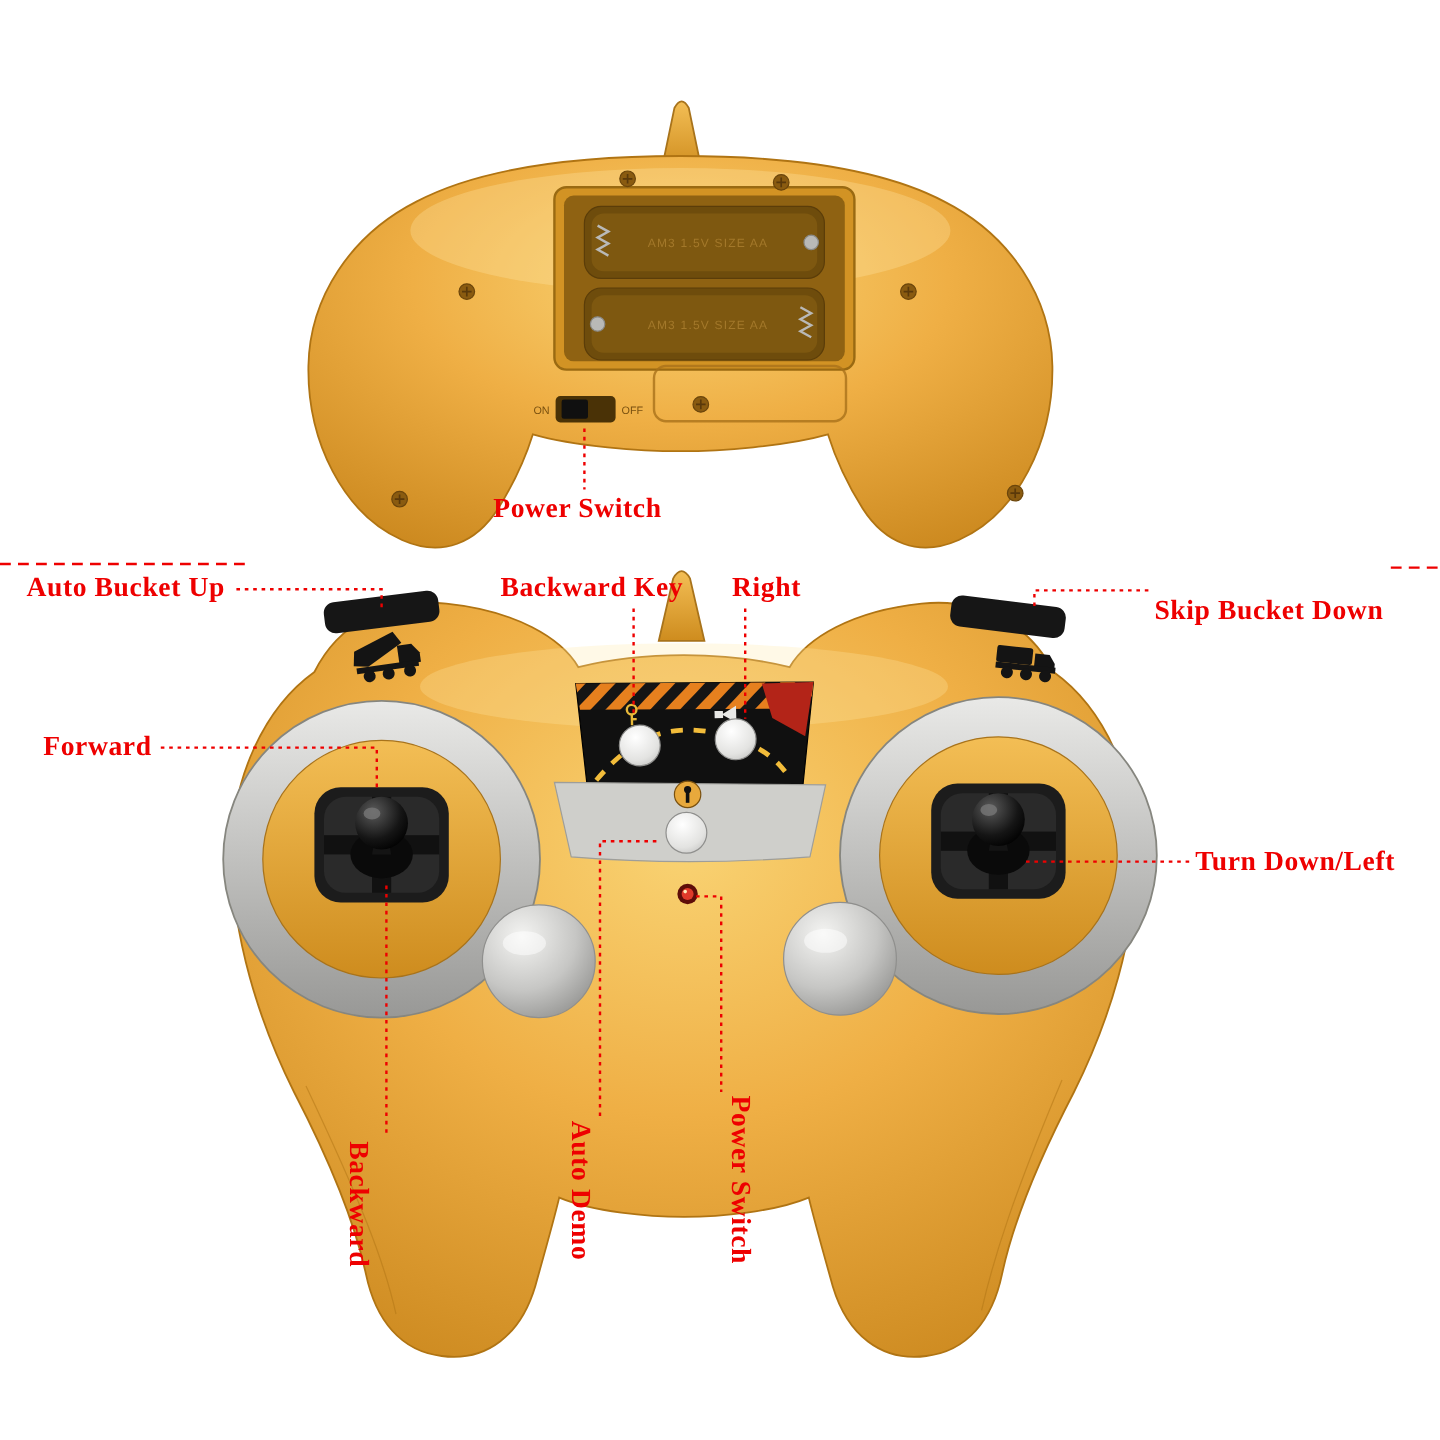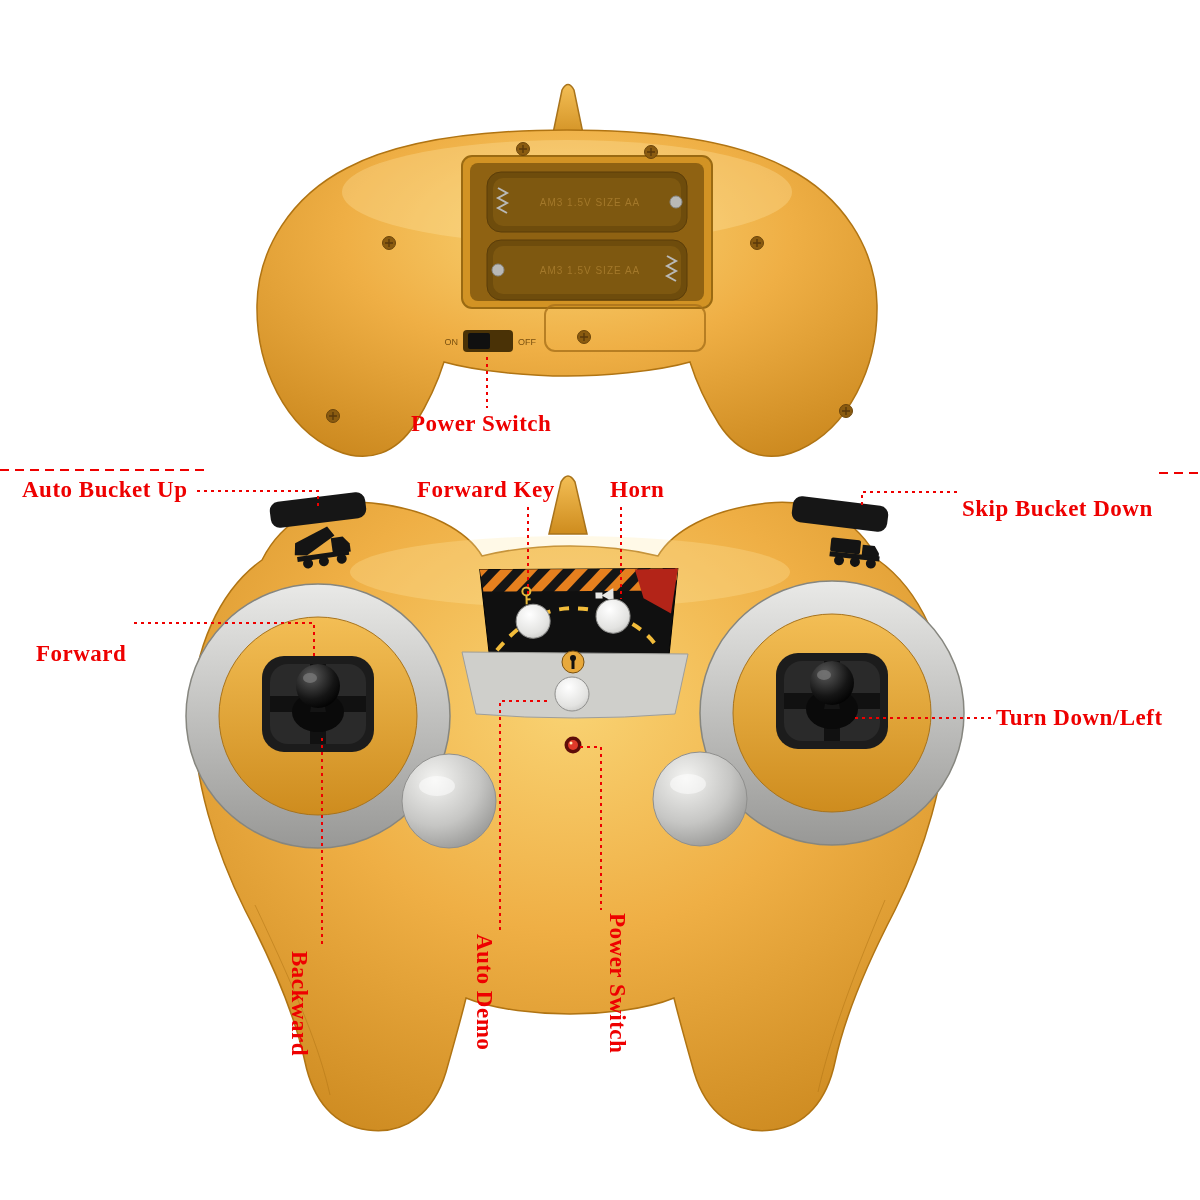--- a/index.html
+++ b/index.html
@@ -218,22 +218,22 @@
     <path d="M134,623 H314 V656"></path>
     <path d="M991,718 H854"></path>
     <path d="M322,738 V947"></path>
     <path d="M500,930 V701 H551"></path>
     <path d="M580,747 H601 V910"></path>
   </g>
 </svg>
 
 <div class="lbl" style="left:411px;top:411px">Power Switch</div>
 <div class="lbl" style="left:22px;top:477px">Auto Bucket Up</div>
-<div class="lbl" style="left:417px;top:477px">Forward Key</div>
-<div class="lbl" style="left:610px;top:477px">Horn</div>
+<div class="lbl" style="left:417px;top:477px">Backward Key</div>
+<div class="lbl" style="left:610px;top:477px">Right</div>
 <div class="lbl" style="left:962px;top:496px">Skip Bucket Down</div>
-<div class="lbl" style="left:36px;top:641px">Forward</div>
+<div class="lbl" style="left:36px;top:609px">Forward</div>
 <div class="lbl" style="left:996px;top:705px">Turn Down/Left</div>
 <div class="lbl vert" style="left:312px;top:951px">Backward</div>
 <div class="lbl vert" style="left:497px;top:934px">Auto Demo</div>
 <div class="lbl vert" style="left:630px;top:913px">Power Switch</div>
 
 </div>
 
 </body></html>

